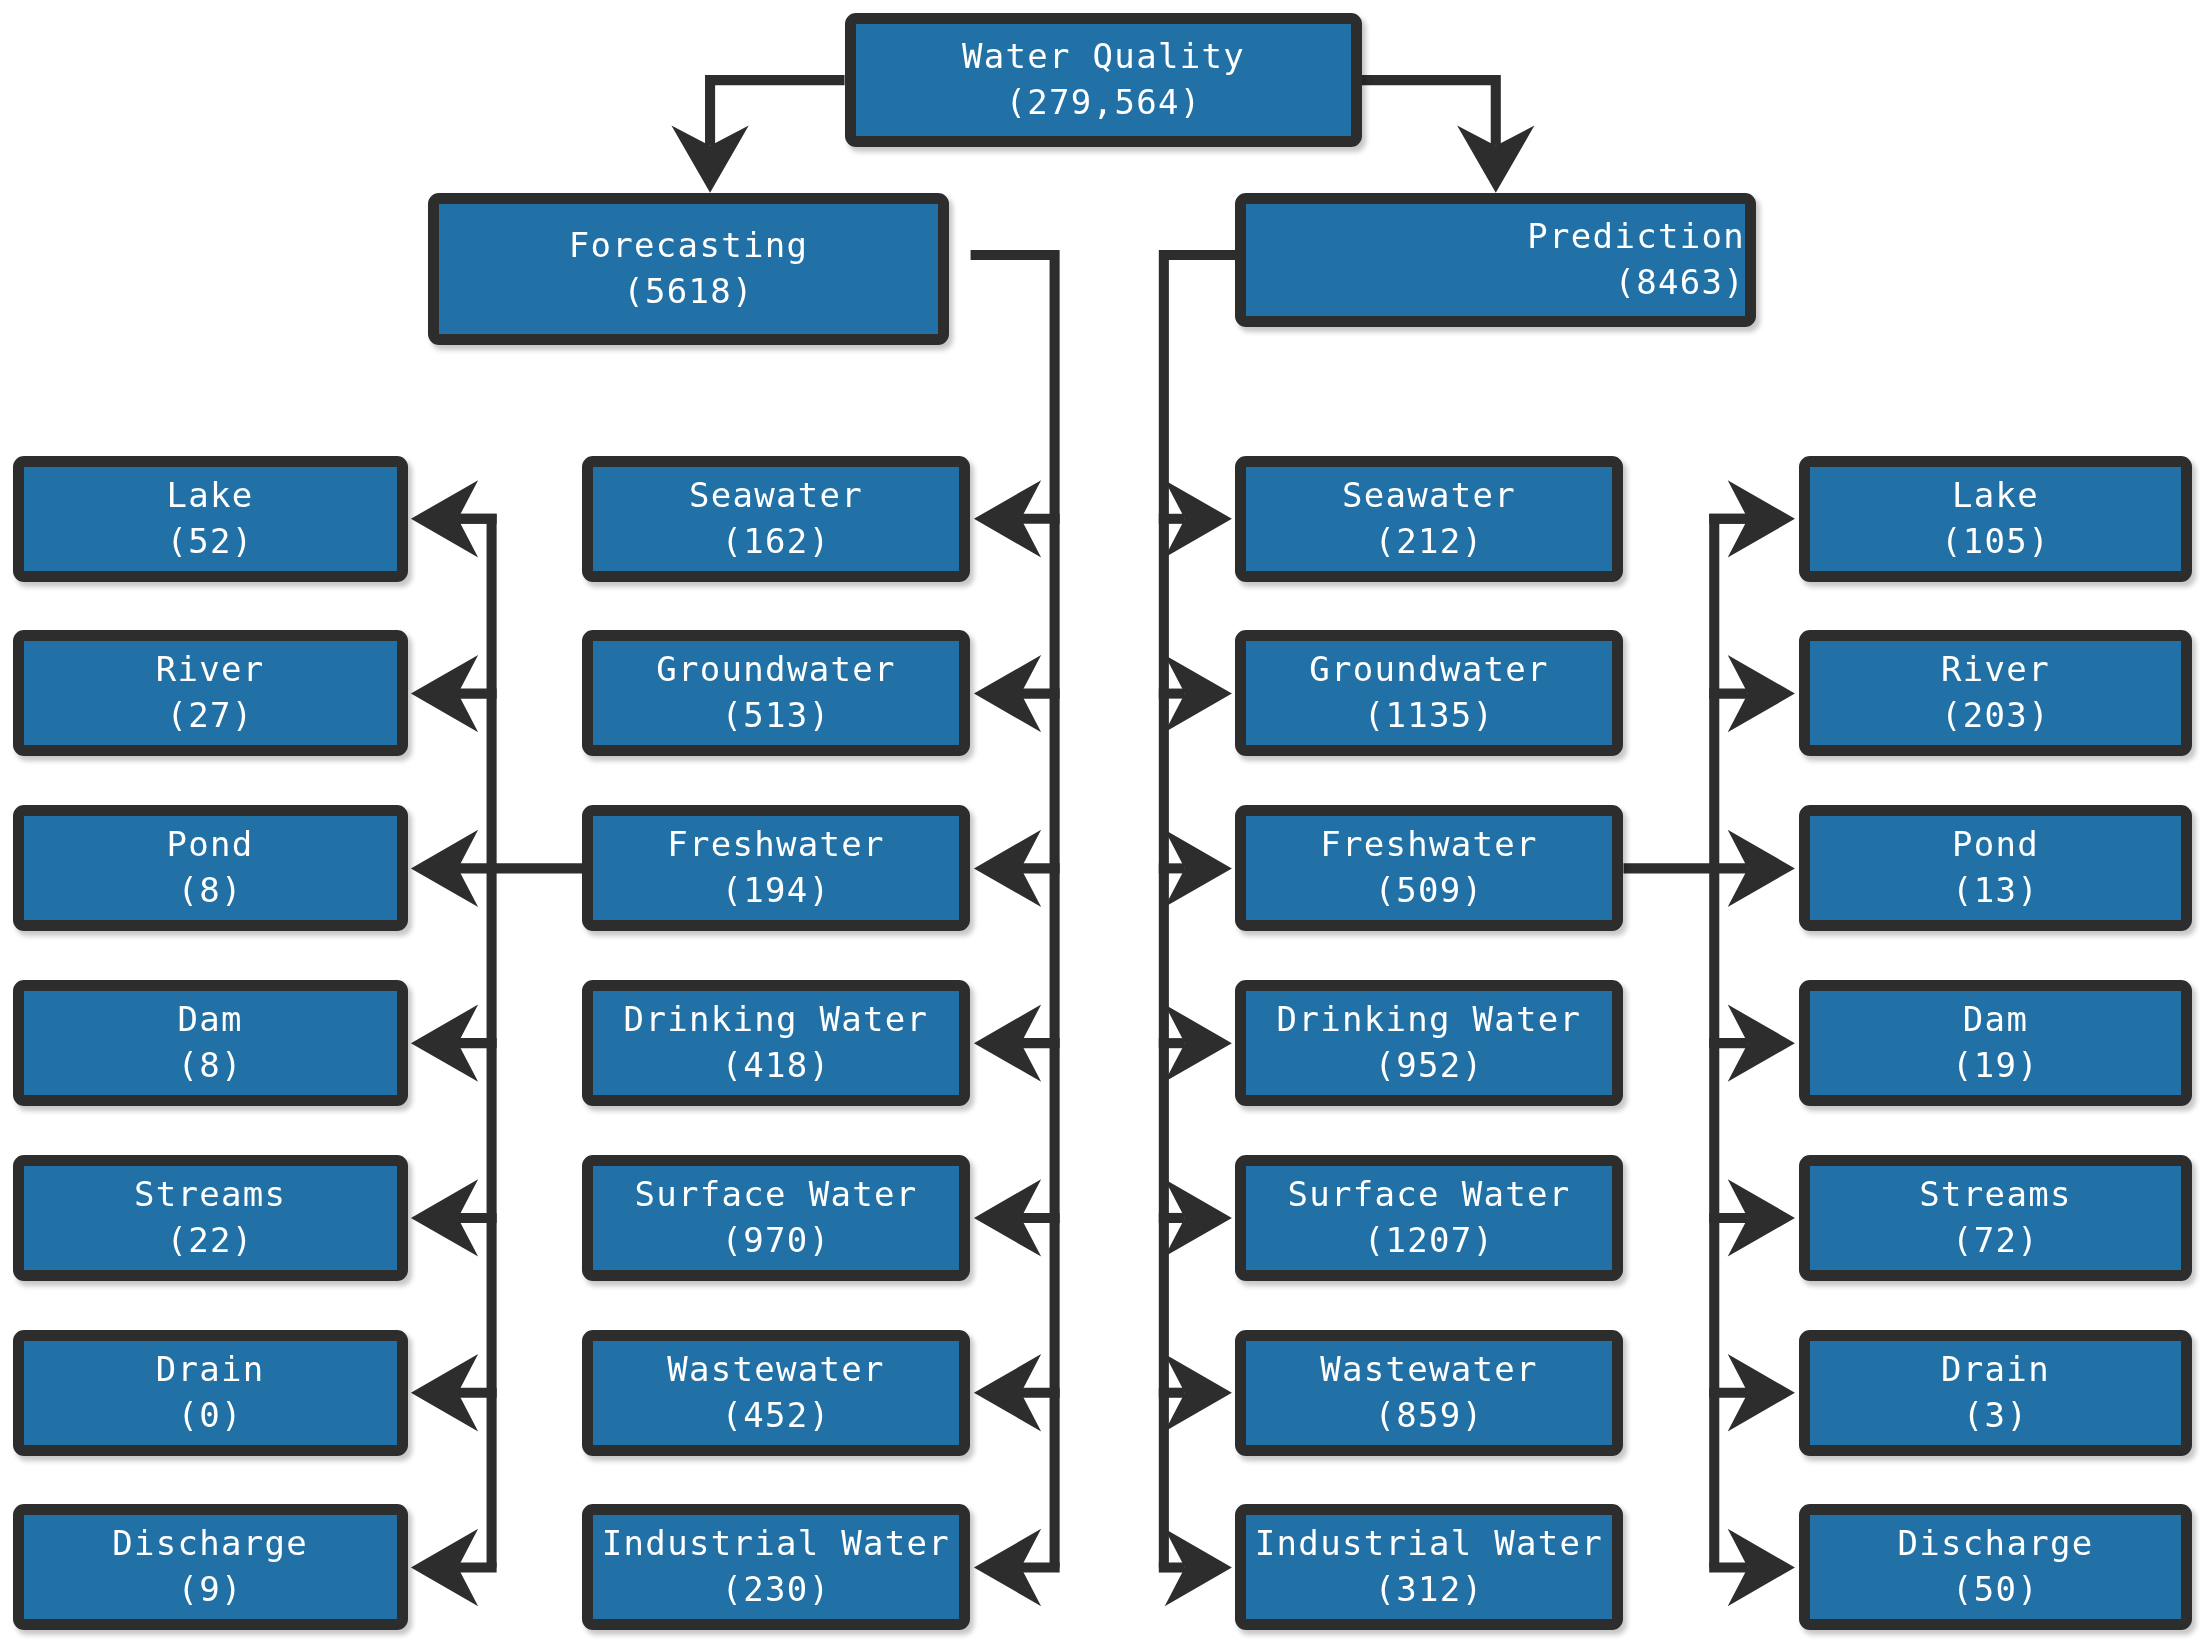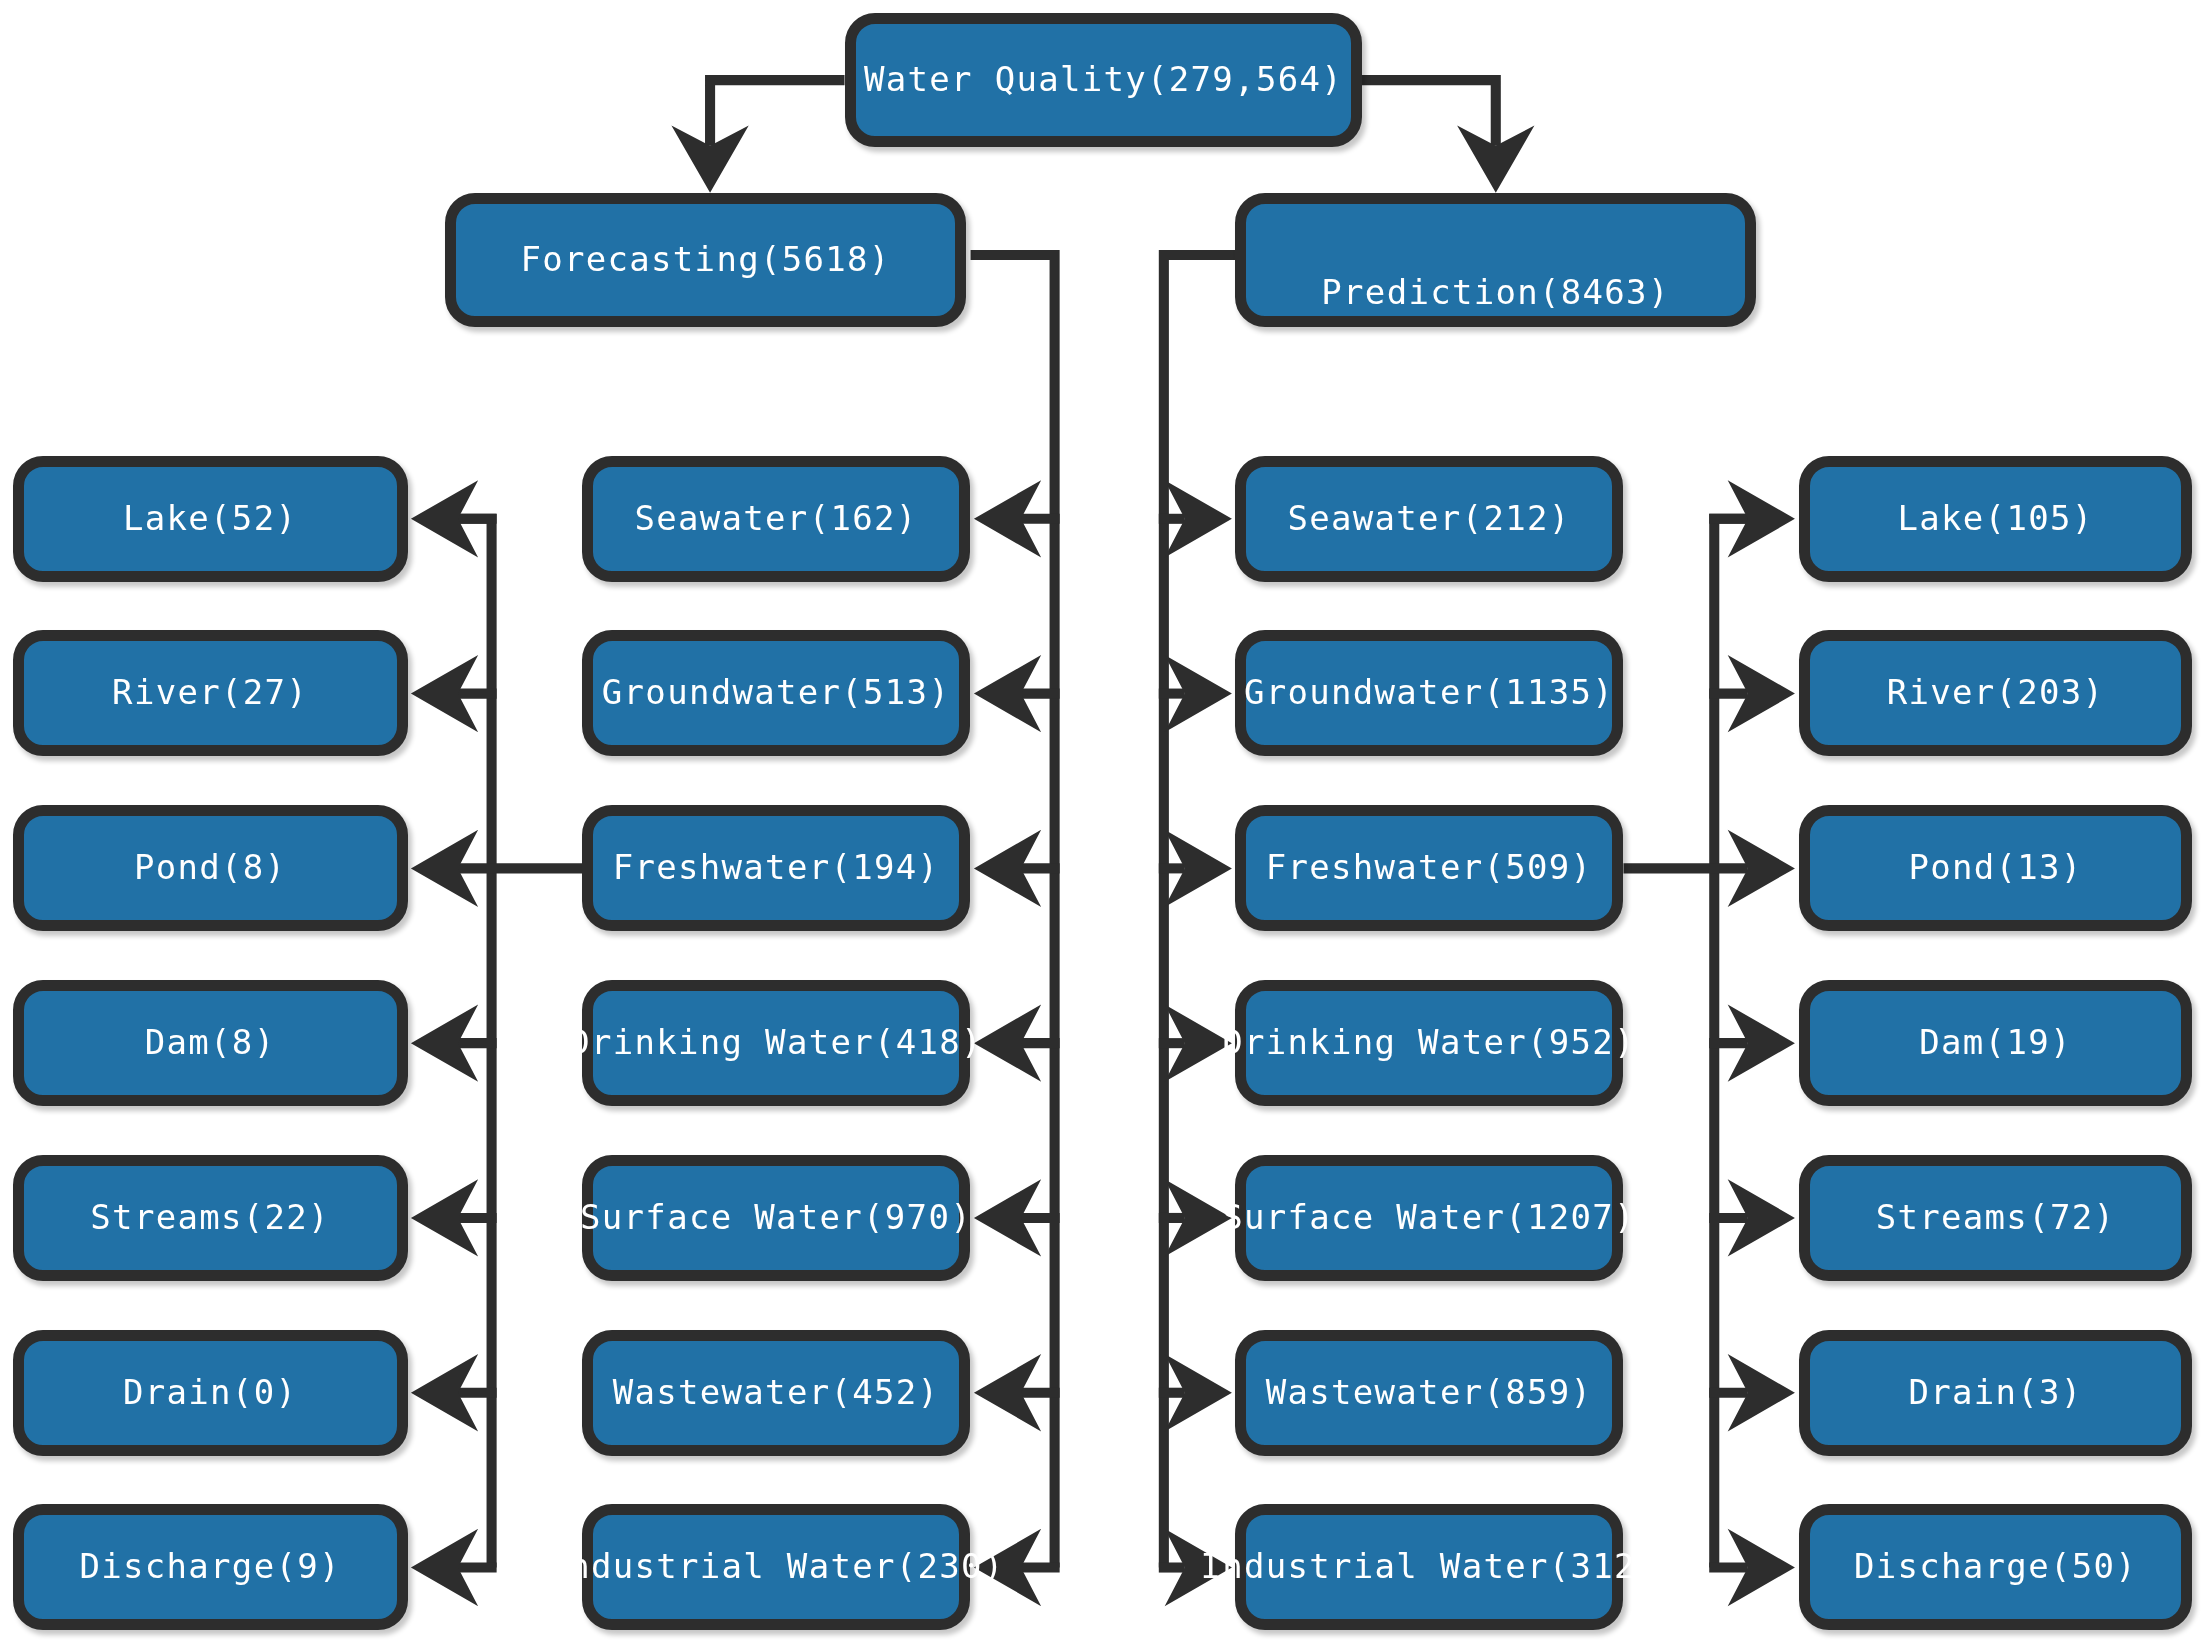--- a/index.html
+++ b/index.html
@@ -9,22 +9,22 @@
     background:var(--bg,#ffffff);
     overflow:hidden;
     font-family:"DejaVu Sans Mono","Liberation Mono",monospace;
   }
   #connectors{position:absolute;left:0;top:0;z-index:1;}
   .box{
     position:absolute;
     box-sizing:border-box;
     background:var(--fill,#2171a6);
     border:11px solid var(--edge,#2d2d2d);
-    border-radius:30px;
-    display:flex;align-items:center;justify-content:center;
+    border-radius:11px;
+    display:flex;flex-direction:column;align-items:center;justify-content:center;
     color:var(--txt,#ffffff);
     font-size:34px;line-height:1.34;letter-spacing:1.3px;
     text-align:center;
     box-shadow:3.4px 4.2px 5px rgba(0,0,0,0.22);
     z-index:2;
   }
   .box .lbl,.box .cnt{display:block;white-space:nowrap;}
 </style>
 </head>
 <body>
@@ -95,21 +95,21 @@
       <polygon points="1466,1865 1386,1819 1410,1865 1386,1911" fill="#2d2d2d"></polygon>
       <path d="M2034 1865 H2080" fill="none" stroke="#2d2d2d" stroke-width="12" stroke-linejoin="miter"></path>
       <polygon points="2136,1865 2056,1819 2080,1865 2056,1911" fill="#2d2d2d"></polygon>
     </svg>
 
   <div class="box" style="left: 845px; top: 12.6px; width: 517px; height: 134px;">
     <span class="lbl">Water Quality</span>
     <span class="cnt">(279,564)</span>
   </div>
 
-  <div class="box" style="left: 445px; top: 193px; width: 521px; height: 134px;">
+  <div class="box" style="left: 428px; top: 193px; width: 521px; height: 152px;">
     <span class="lbl">Forecasting</span>
     <span class="cnt">(5618)</span>
   </div>
   <div class="box" style="left: 1235px; top: 193px; width: 521px; height: 134px; align-items: flex-end;">
     <span class="lbl">Prediction</span>
     <span class="cnt">(8463)</span>
   </div>
 
   <div class="box" style="left: 12.6px; top: 456px; width: 395px; height: 126px;">
     <span class="lbl">Lake</span>

